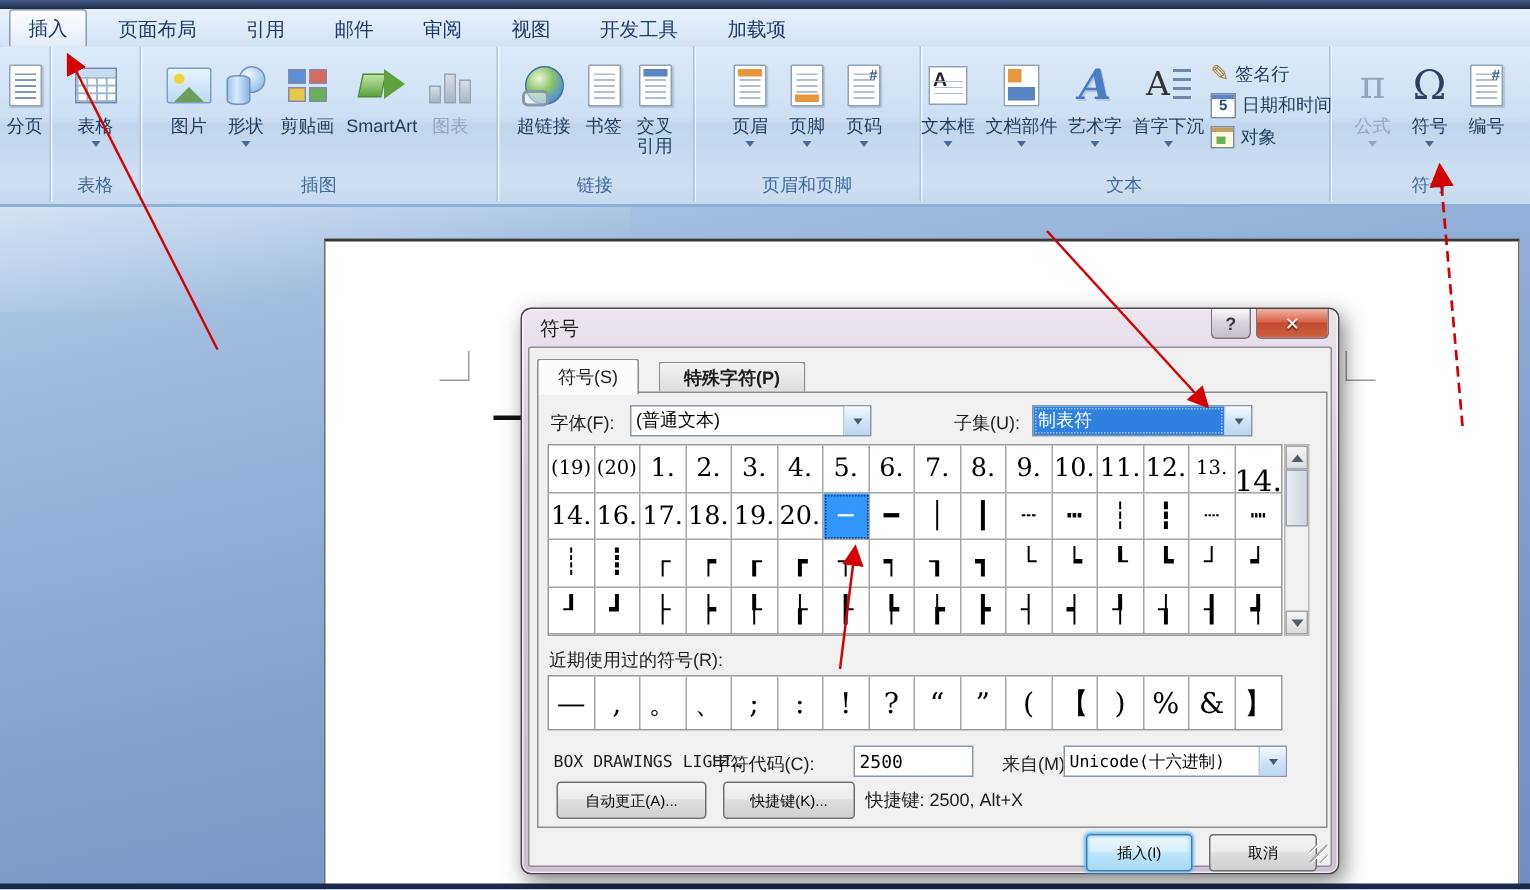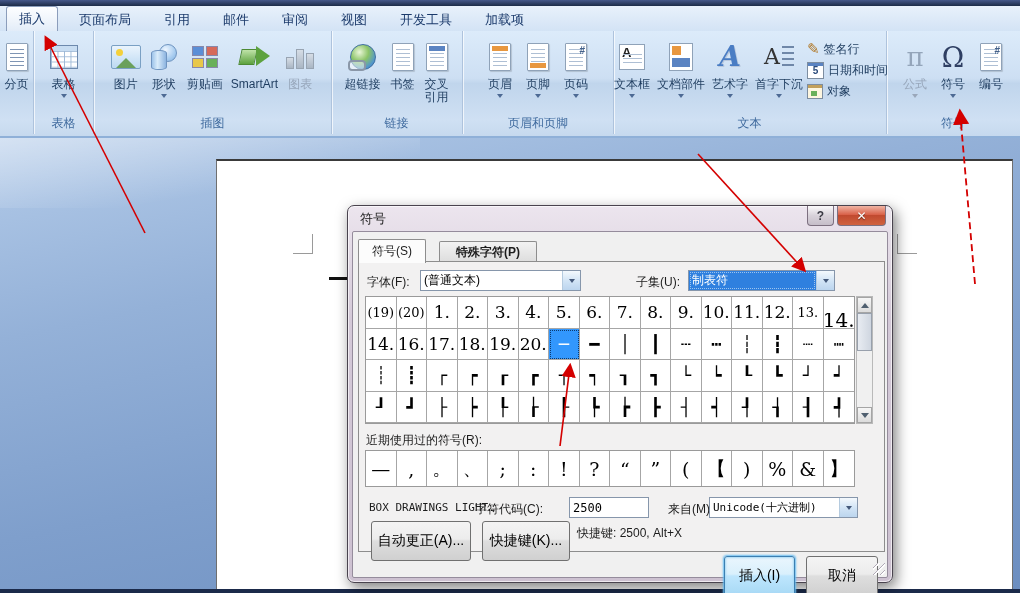--- a/index.html
+++ b/index.html
@@ -146,22 +146,22 @@
   .vscroll .thumb{position:absolute;left:0;top:16px;width:15px;height:38px;background:linear-gradient(90deg,#e8ecf2,#cfd6e0);
     border:1px solid #98a0ac;box-sizing:border-box;}
   .recentrow{position:absolute;left:6px;top:188px;width:490px;height:37px;border:1px solid #9a9a9a;background:#fff;
     display:grid;grid-template-columns:repeat(16,1fr);box-sizing:border-box;}
   .recentrow .cell{border-right:1px solid #a6a6a6;display:flex;align-items:center;justify-content:center;
     font-family:"DejaVu Serif","DejaVu Sans Mono","DejaVu Sans",serif;font-size:19px;color:#000;cursor:default;}
   .recentrow .cell:nth-child(16n){border-right:none;}
   .mono{font-family:"DejaVu Sans Mono","Liberation Mono",monospace;}
   .tinput{position:absolute;height:21px;background:#fff;border:1px solid #8696ab;font-size:12px;
     font-family:"DejaVu Sans Mono",monospace;padding:0 3px;box-sizing:border-box;}
-  .wbtn{position:absolute;height:40px;background:linear-gradient(#f4f4f4,#ececec 45%,#dedede 50%,#d0d0d0);
-    border:1px solid #707070;border-radius:3px;font-size:14px;color:#000;display:flex;align-items:center;
+  .wbtn{position:absolute;height:25px;background:linear-gradient(#f4f4f4,#ececec 45%,#dedede 50%,#d0d0d0);
+    border:1px solid #707070;border-radius:3px;font-size:10px;color:#000;display:flex;align-items:center;
     justify-content:center;box-sizing:border-box;cursor:default;}
   .wbtn.focus{border:1px solid #3c7fb1;box-shadow:0 0 2px 1px #67bdf2, inset 0 0 2px 1px #a9d9f5;
     background:linear-gradient(#eaf6fd,#d9f0fc 45%,#bee6fd 50%,#a7d9f5);}
   .grip{position:absolute;right:2px;bottom:2px;width:12px;height:12px;
     background:repeating-linear-gradient(135deg,transparent 0 3px,#b0aab6 3px 4px,#fff 4px 5px);}
 
   
   .overlay{position:absolute;left:0;top:0;width:1020px;height:593px;pointer-events:none;z-index:50;}
 </style>
 </head>

